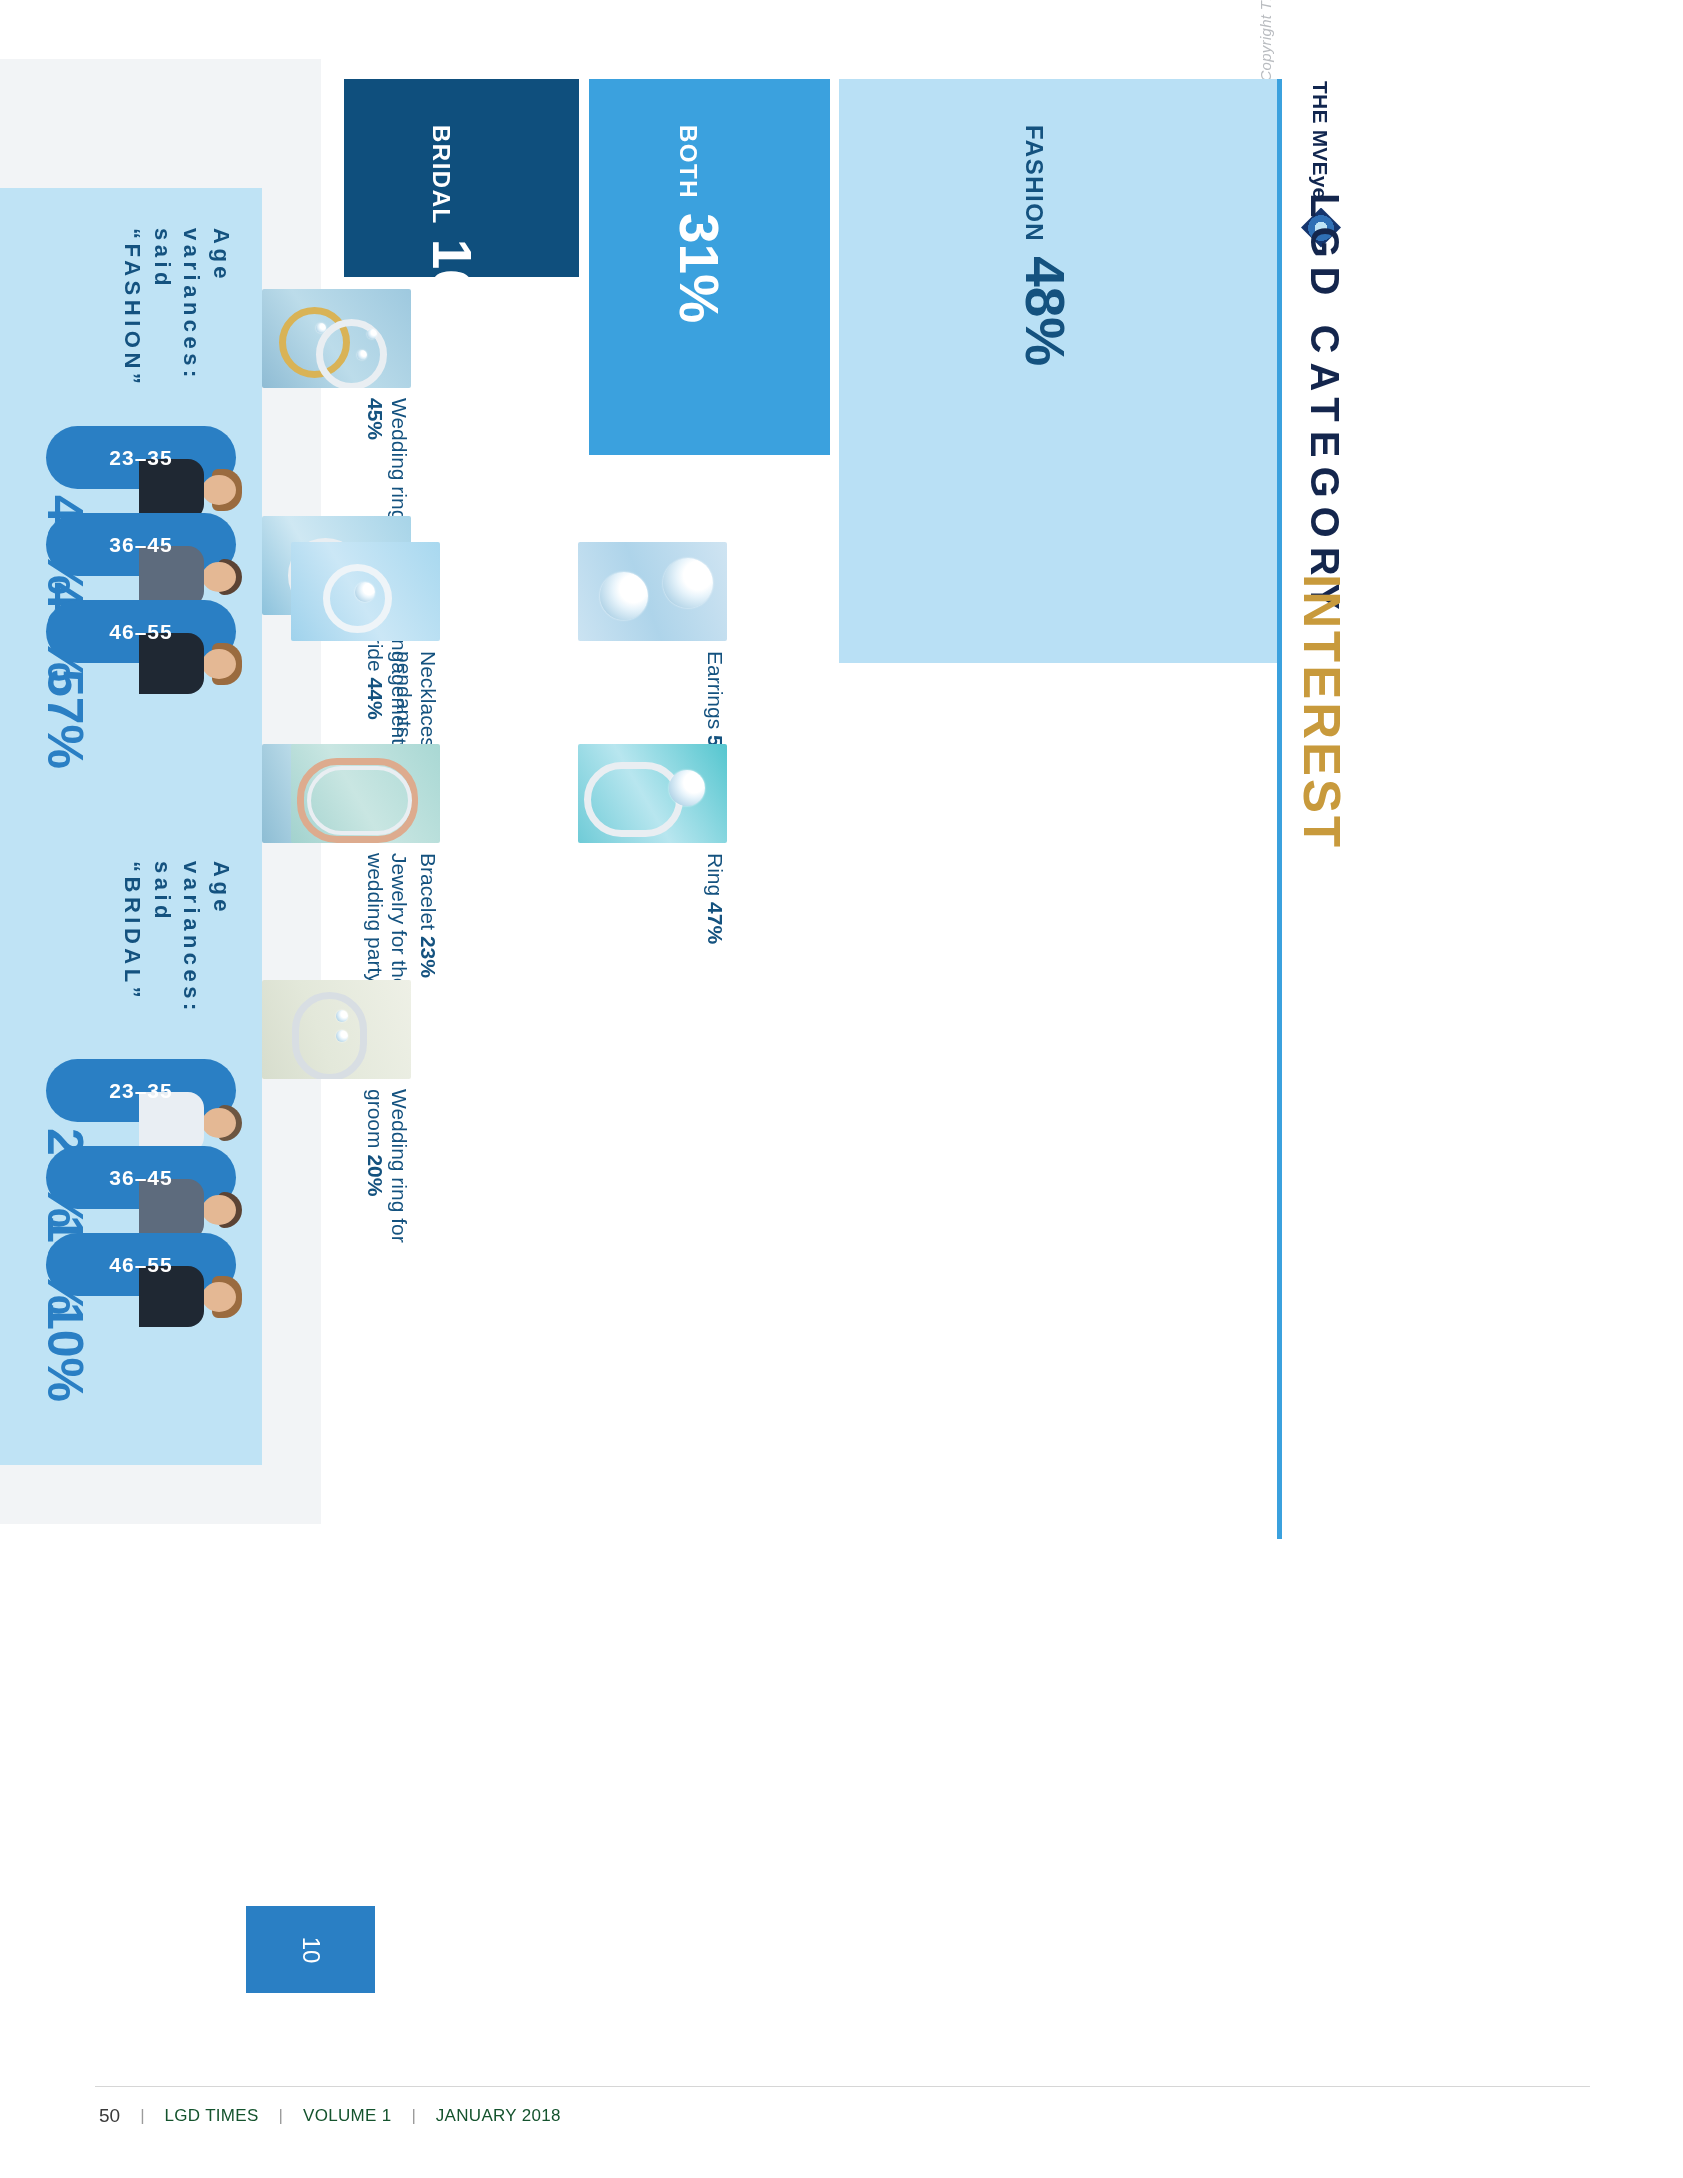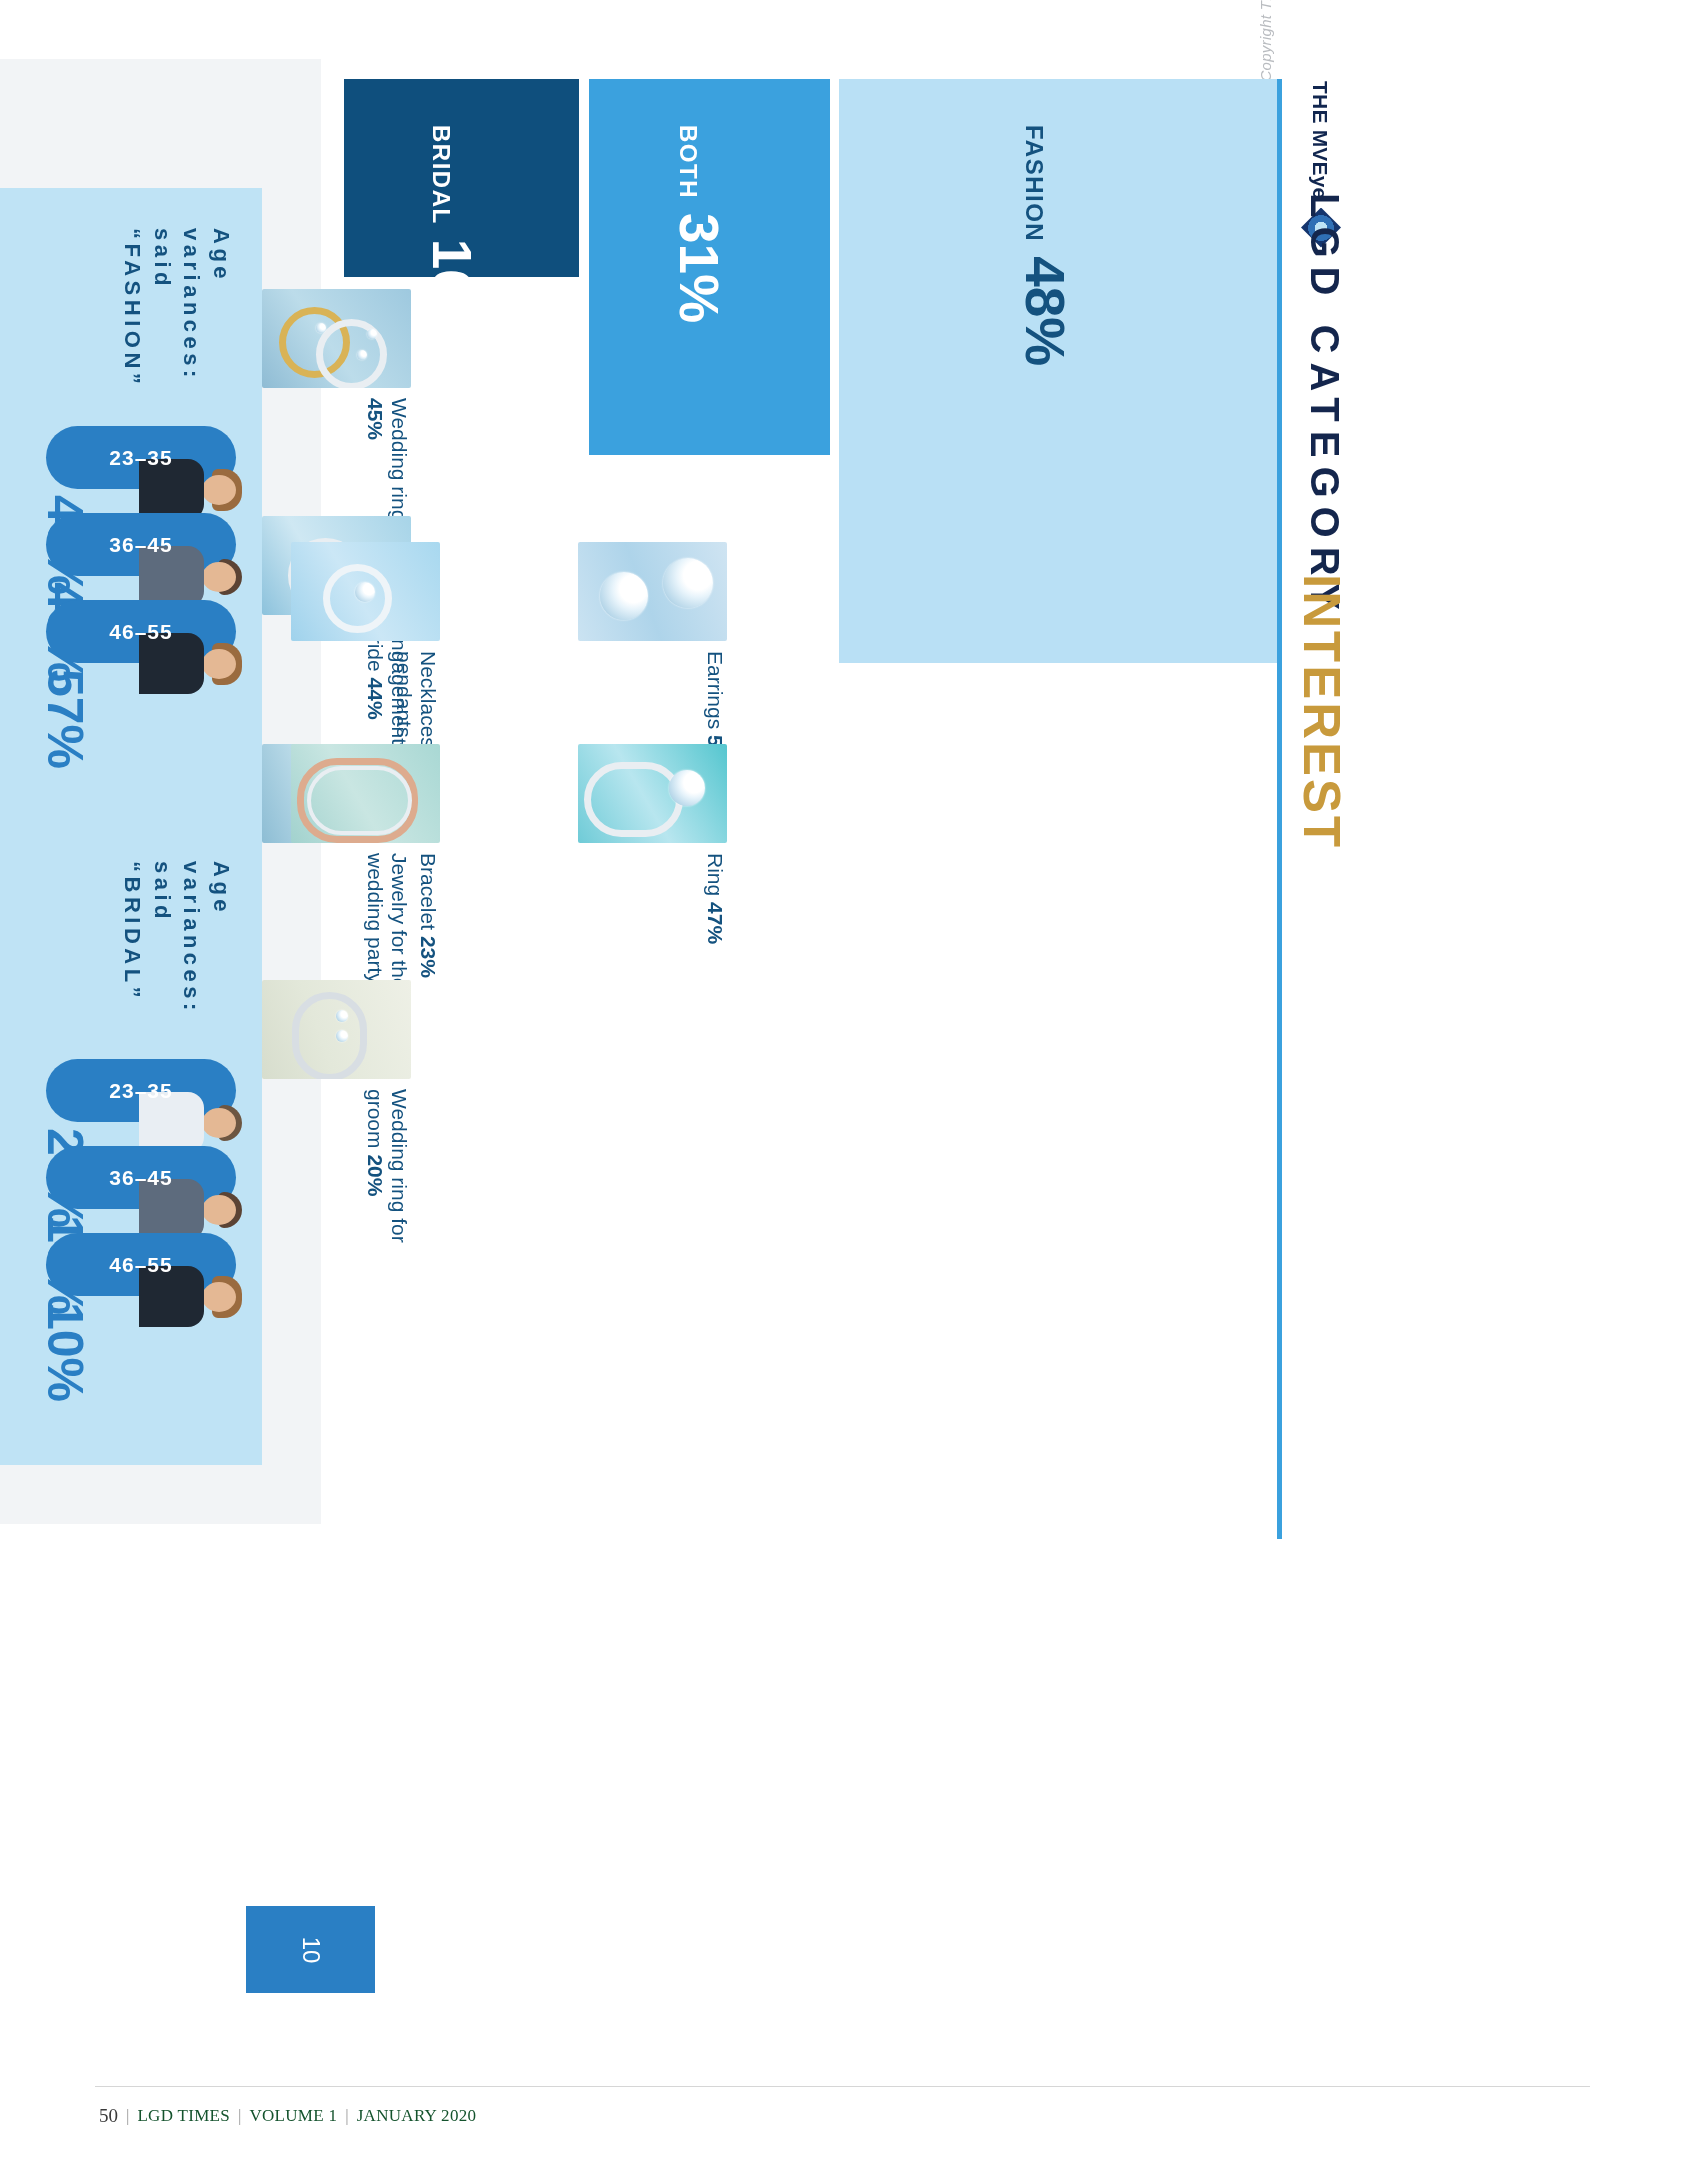--- a/index.html
+++ b/index.html
@@ -103,22 +103,22 @@
   .person.f .hair{background:#9a6b3f;width:42px;margin-left:-21px;height:30px;}
   .person.g .hair{background:#6d5641;}
   .person.g .body{background:#e9eef3;}
   .person.m .body{background:#5d6b7d;}
 
   
   .pagebox{position:absolute;left:246px;top:1906px;width:129px;height:87px;background:#2a7fc4;}
   .pagebox span{position:absolute;left:50%;top:50%;transform:translate(-50%,-50%) rotate(90deg);
        color:#fff;font-size:24px;}
 
-  .footer{position:absolute;left:99px;bottom:51px;display:flex;align-items:center;gap:8px;
-          font-family:Liberation Serif, serif;}
+  .footer{position:absolute;left:99px;bottom:51px;display:flex;align-items:center;gap:20px;
+          font-family:Liberation Sans, sans-serif;}
   .fnum{font-size:19px;color:#3a3a3a;}
   .fsep{color:#9b9b9b;font-size:17px;}
   .ftxt{font-size:17px;color:#14532d;letter-spacing:0.3px;}
   .fline{position:absolute;left:95px;bottom:91px;width:1495px;height:1px;background:#d6d6d6;}
 </style>
 </head>
 <body>
 
 <div class="page">
 
@@ -350,17 +350,17 @@
   </div>
 
   <div class="fline"></div>
   <div class="footer">
     <div class="fnum">50</div>
     <div class="fsep">|</div>
     <div class="ftxt">LGD TIMES</div>
     <div class="fsep">|</div>
     <div class="ftxt">VOLUME 1</div>
     <div class="fsep">|</div>
-    <div class="ftxt">JANUARY 2020</div>
+    <div class="ftxt">JANUARY 2018</div>
   </div>
 
 </div>
 
 
 </body></html>

